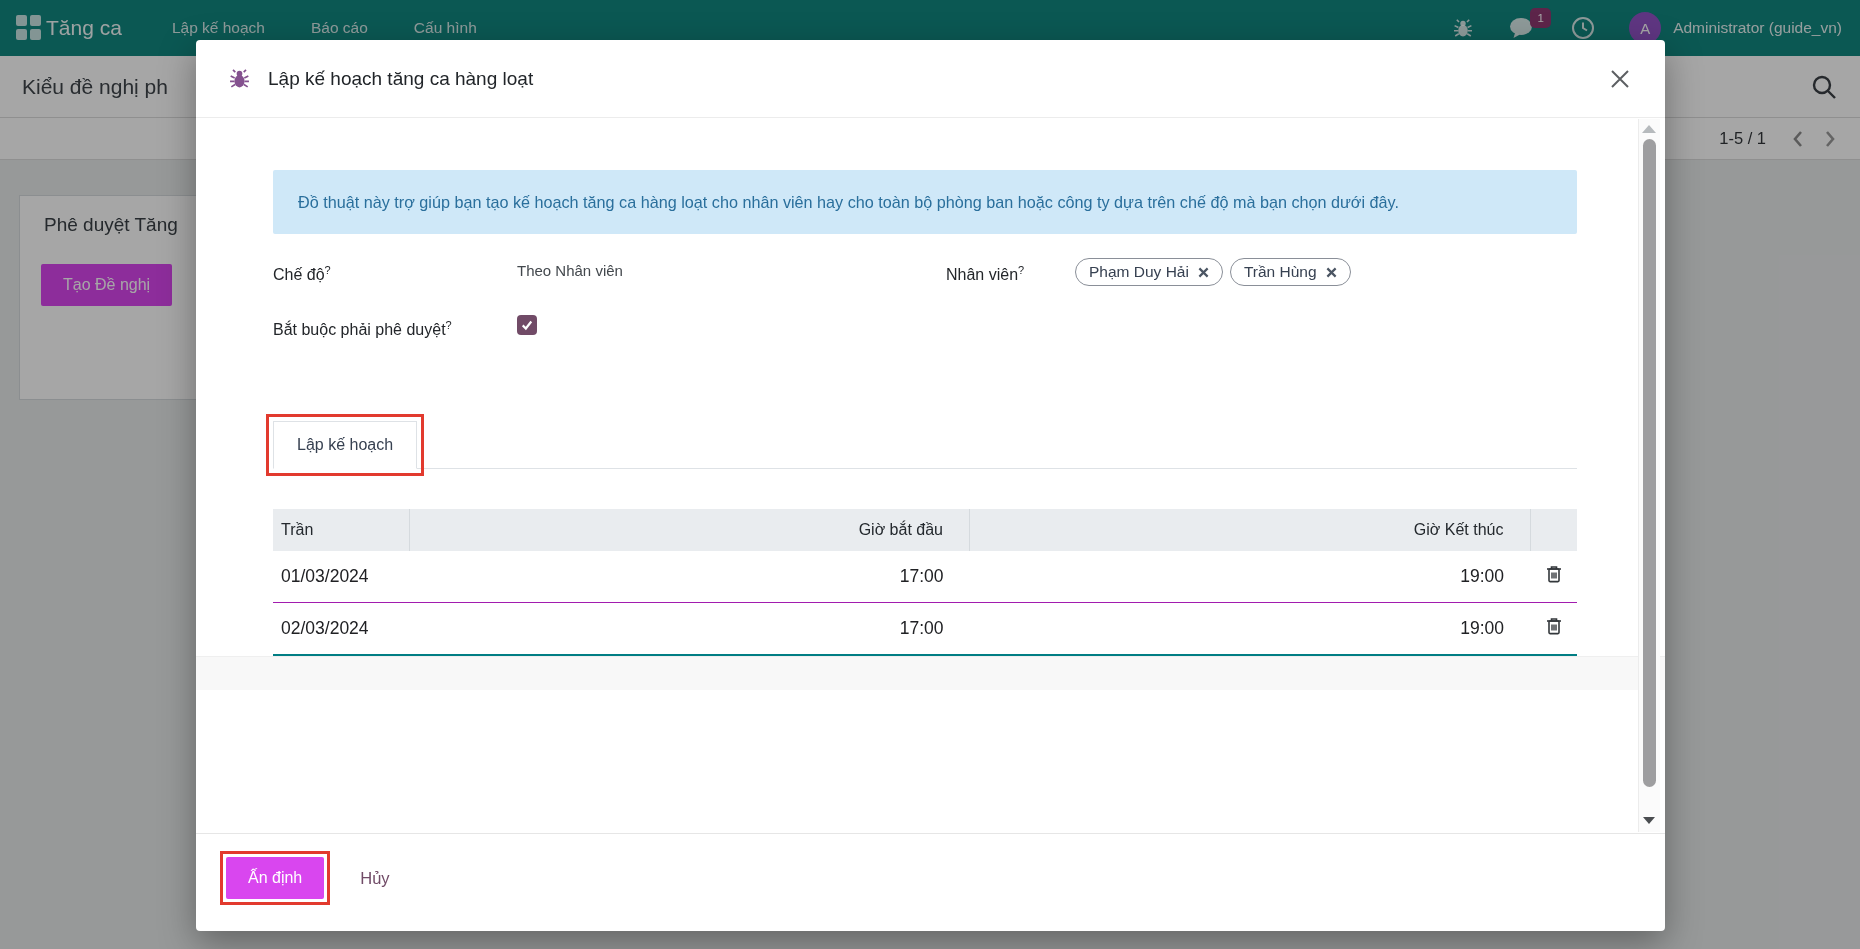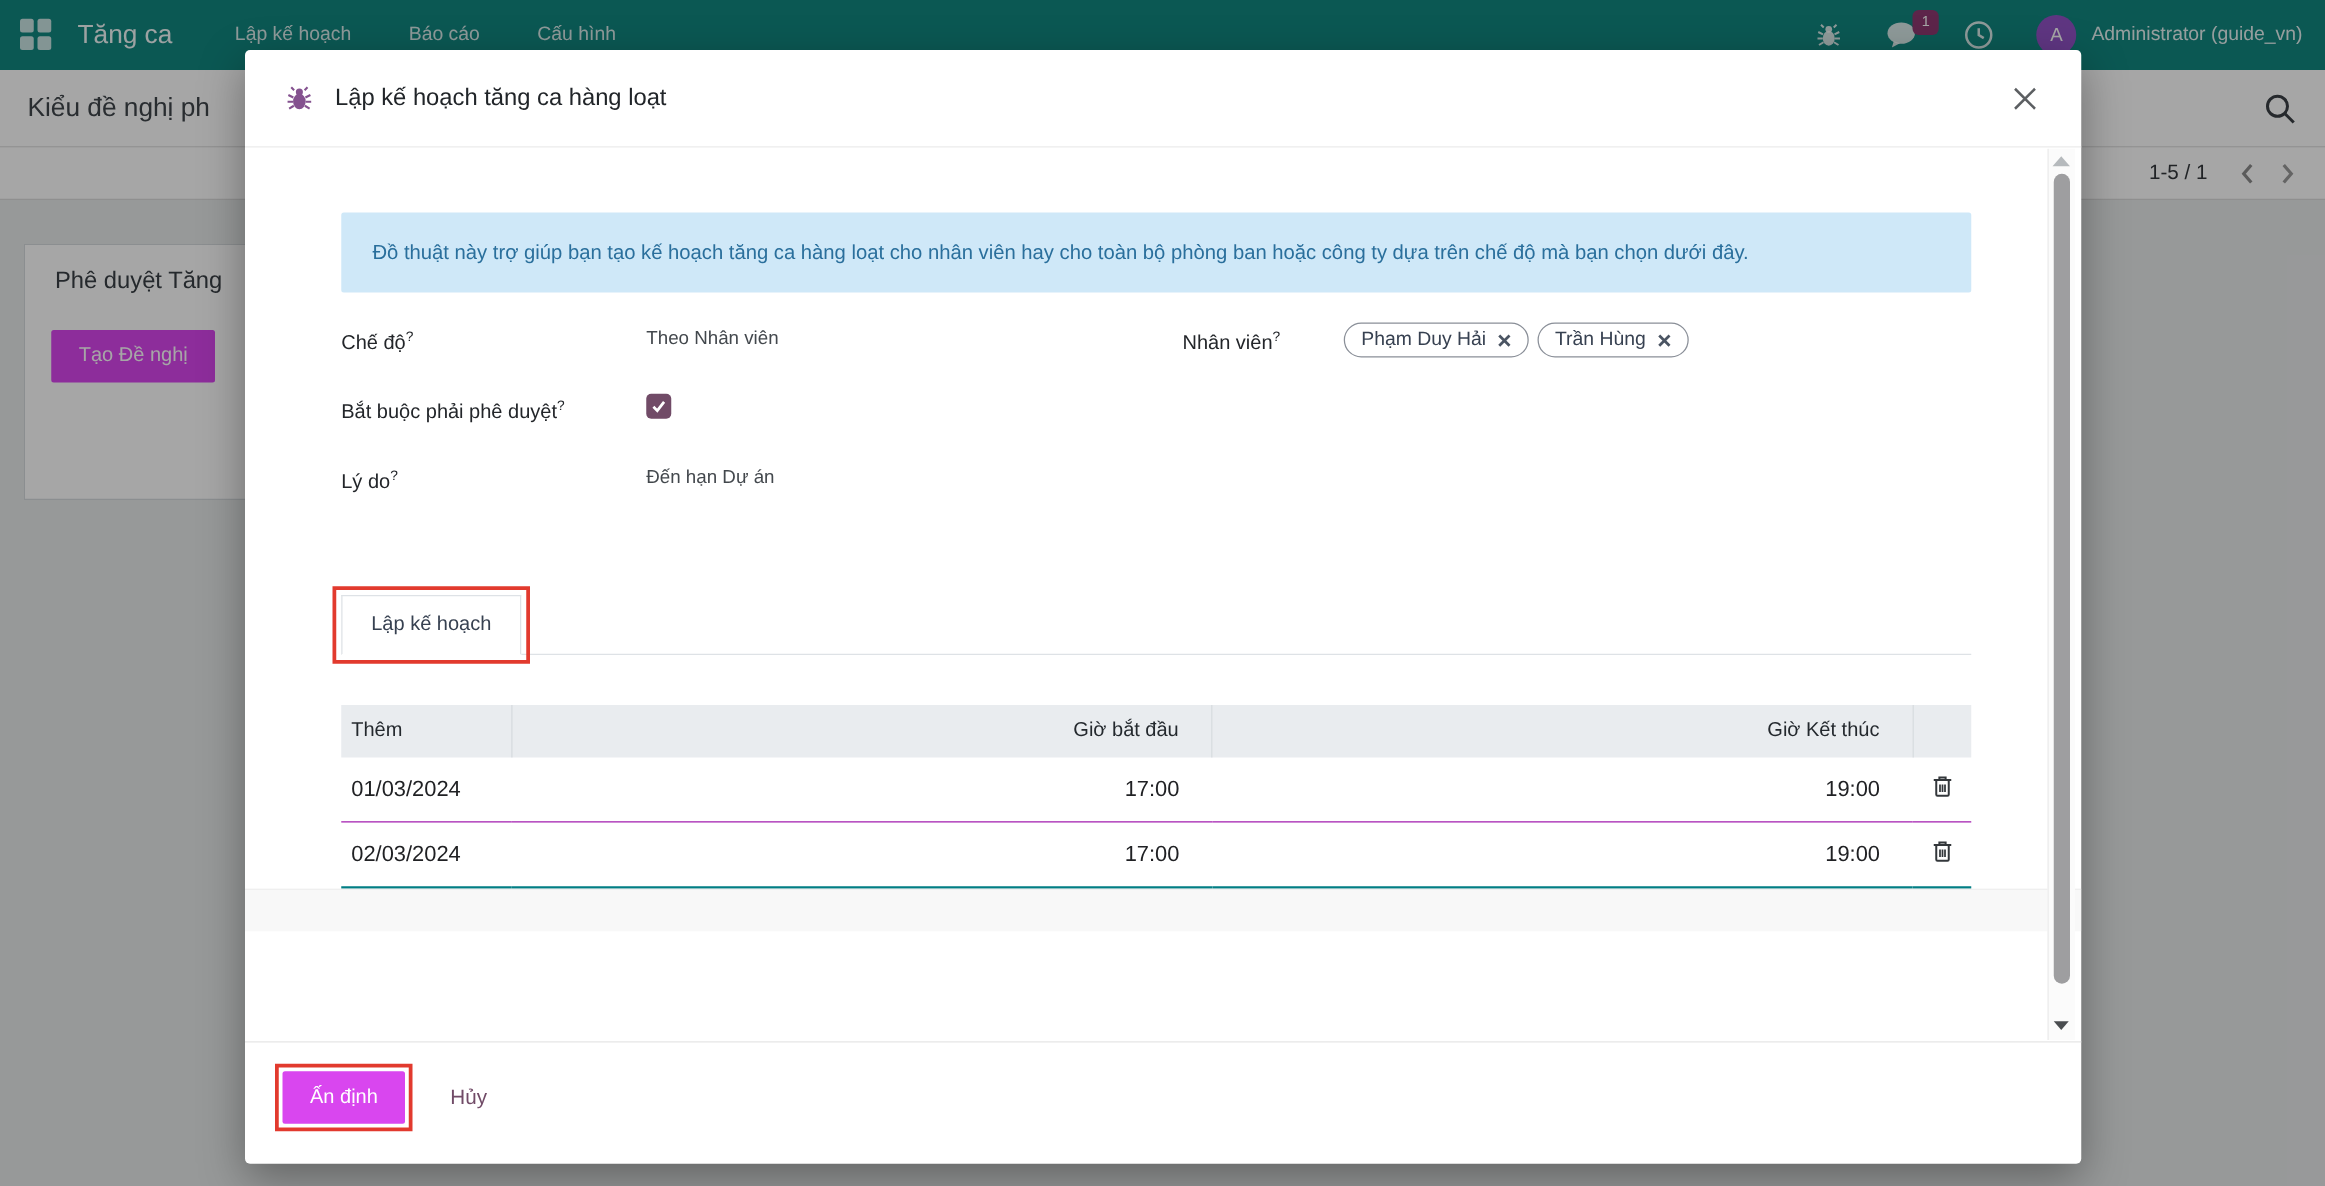--- a/index.html
+++ b/index.html
@@ -6,21 +6,21 @@
   html,body { width:1860px; height:949px; overflow:hidden;
     font-family:"Liberation Sans", sans-serif; background:#e9ebec; }
   .screen { position:relative; width:1860px; height:949px; }
 
   
   .topbar { position:absolute; left:0; top:0; width:1860px; height:56px;
     background:#118780; display:flex; align-items:center; z-index:1; }
   .grid-icon { margin-left:16px; width:26px; height:26px; display:grid;
     grid-template-columns:11px 11px; grid-template-rows:11px 11px; gap:3px; }
   .grid-icon span { background:rgba(255,255,255,.78); border-radius:2px; }
-  .brand { color:rgba(255,255,255,.95); font-size:21px; margin-left:20px; margin-right:50px; }
+  .brand { color:rgba(255,255,255,.95); font-size:21px; margin-left:4px; margin-right:50px; }
   .nav-item { color:rgba(255,255,255,.85); font-size:15.5px; margin-right:46px; cursor:pointer; }
   .topbar-right { margin-left:auto; display:flex; align-items:center; margin-right:18px; }
   .tb-ic { margin-left:36px; position:relative; display:flex; align-items:center; }
   .badge { position:absolute; top:-9px; right:-16px; min-width:21px; height:20px;
     background:#8f3a72; color:#fff; font-size:11.5px; border-radius:5px;
     display:flex; align-items:center; justify-content:center; padding:0 5px; }
   .avatar { width:32px; height:32px; border-radius:50%; background:#9254c8; color:#fff;
     font-size:15px; display:flex; align-items:center; justify-content:center; margin-left:34px; }
   .username { color:rgba(255,255,255,.9); font-size:15.5px; margin-left:12px; }
 
@@ -216,24 +216,20 @@
               <div class="flabel"><span>Chế độ</span><sup>?</sup></div>
               <div class="fvalue">Theo Nhân viên</div>
             </div>
             <div class="frow">
               <div class="flabel" style="width:210px; margin-right:34px;"><span>Bắt buộc phải phê duyệt</span><sup>?</sup></div>
               <div class="checkbox">
                 <svg width="14" height="14" viewBox="0 0 18 18">
                     <polyline points="3.5,9.5 7.5,13.5 14.5,4.5" fill="none" stroke="#fff" stroke-width="2.8"></polyline>
                   </svg>
               </div>
-            </div>
-            <div class="frow">
-              <div class="flabel"><span>Lý do</span><sup>?</sup></div>
-              <div class="fvalue">Đến hạn Dự án</div>
             </div>
           </div>
           <div class="col-right">
             <div class="frow">
               <div class="flabel"><span>Nhân viên</span><sup>?</sup></div>
               <div class="tags">
                 <span class="tag">
                   <span>Phạm Duy Hải</span>
                   <svg width="11" height="11" viewBox="0 0 12 12">
                       <path d="M1.5 1.5 L10.5 10.5 M10.5 1.5 L1.5 10.5" stroke="#4b5563" stroke-width="2.4"></path>
@@ -250,21 +246,21 @@
           </div>
         </div>
 
         <div class="tabs">
           <div class="tab">Lập kế hoạch</div>
         </div>
 
         <table class="lines">
           <thead>
             <tr>
-              <th class="c-date">Thêm</th>
+              <th class="c-date">Trần</th>
               <th class="c-num">Giờ bắt đầu</th>
               <th class="c-num">Giờ Kết thúc</th>
               <th class="c-del"></th>
             </tr>
           </thead>
           <tbody>
             <tr>
               <td class="c-date">01/03/2024</td>
               <td class="c-num">17:00</td>
               <td class="c-num">19:00</td>

